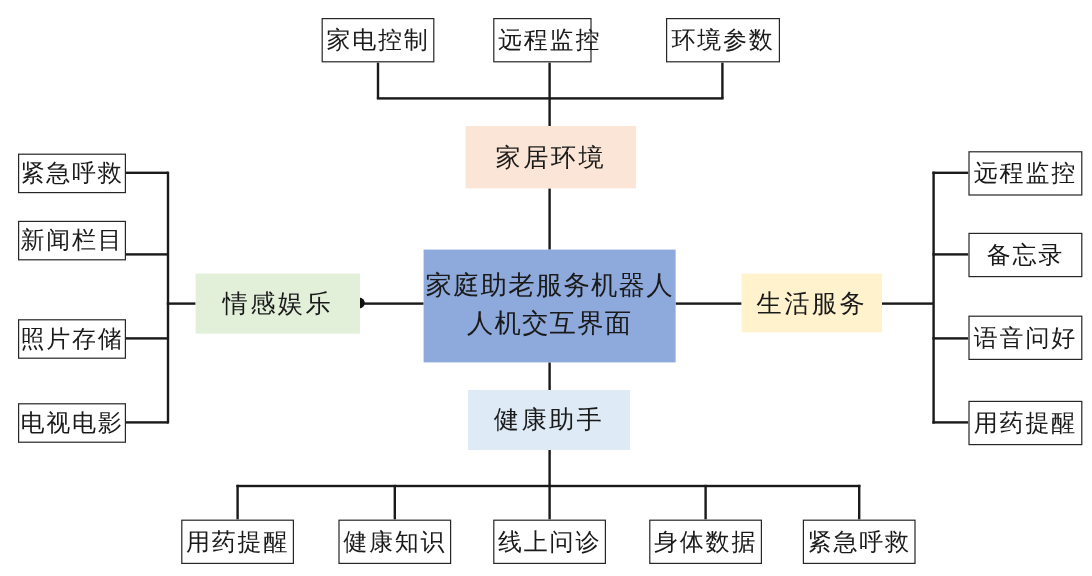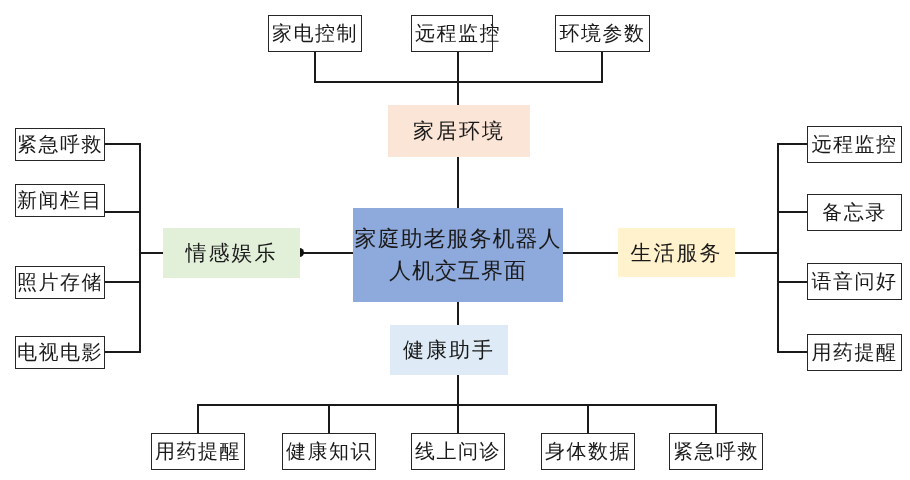--- a/index.html
+++ b/index.html
@@ -102,21 +102,21 @@
     <div>家庭助老服务机器人</div>
     <div>人机交互界面</div>
   </div>
 
   <div class="node node-cat" style="left: 388px; top: 105px; width: 142px; height: 52px; background-color: rgb(251, 229, 214);">家居环境</div>
 
   <div class="node node-cat" style="left: 618px; top: 228px; width: 117px; height: 49px; background-color: rgb(255, 242, 204);">生活服务</div>
 
   <div class="node node-cat" style="left: 163px; top: 228px; width: 137px; height: 50px; background-color: rgb(226, 239, 217);">情感娱乐</div>
 
-  <div class="node node-cat" style="left: 390px; top: 325px; width: 118px; height: 50px; background-color: rgb(222, 235, 247);">健康助手</div>
+  <div class="node node-cat" style="left: 390px; top: 325px; width: 135px; height: 50px; background-color: rgb(222, 235, 247);">健康助手</div>
 
   <div class="node node-item" style="left:268px; top:15px; width:94px; height:37px;">家电控制</div>
   <div class="node node-item" style="left:411px; top:15px; width:82px; height:37px;padding-left:12px;">远程监控</div>
   <div class="node node-item" style="left:555px; top:15px; width:95px; height:37px;">环境参数</div>
 
   <div class="node node-item" style="left:15px; top:128px; width:90px; height:33px;">紧急呼救</div>
   <div class="node node-item" style="left:15px; top:184px; width:90px; height:33px;">新闻栏目</div>
   <div class="node node-item" style="left:15px; top:266px; width:90px; height:33px;text-align:center;">照片存储</div>
   <div class="node node-item" style="left:15px; top:336px; width:90px; height:33px;">电视电影</div>
 

